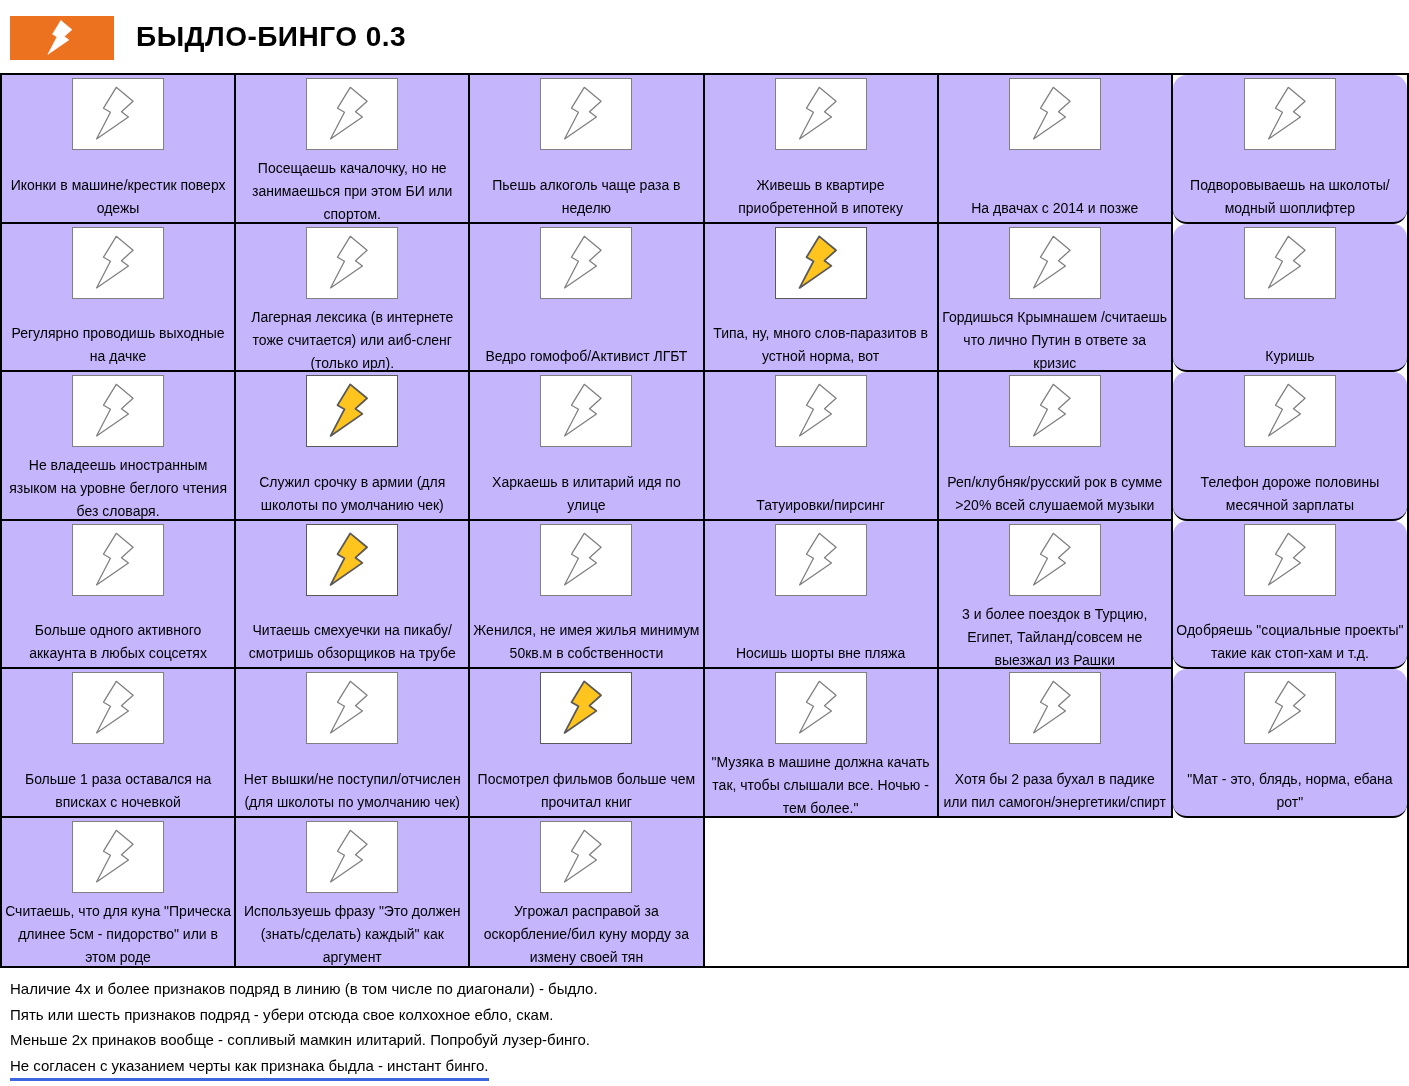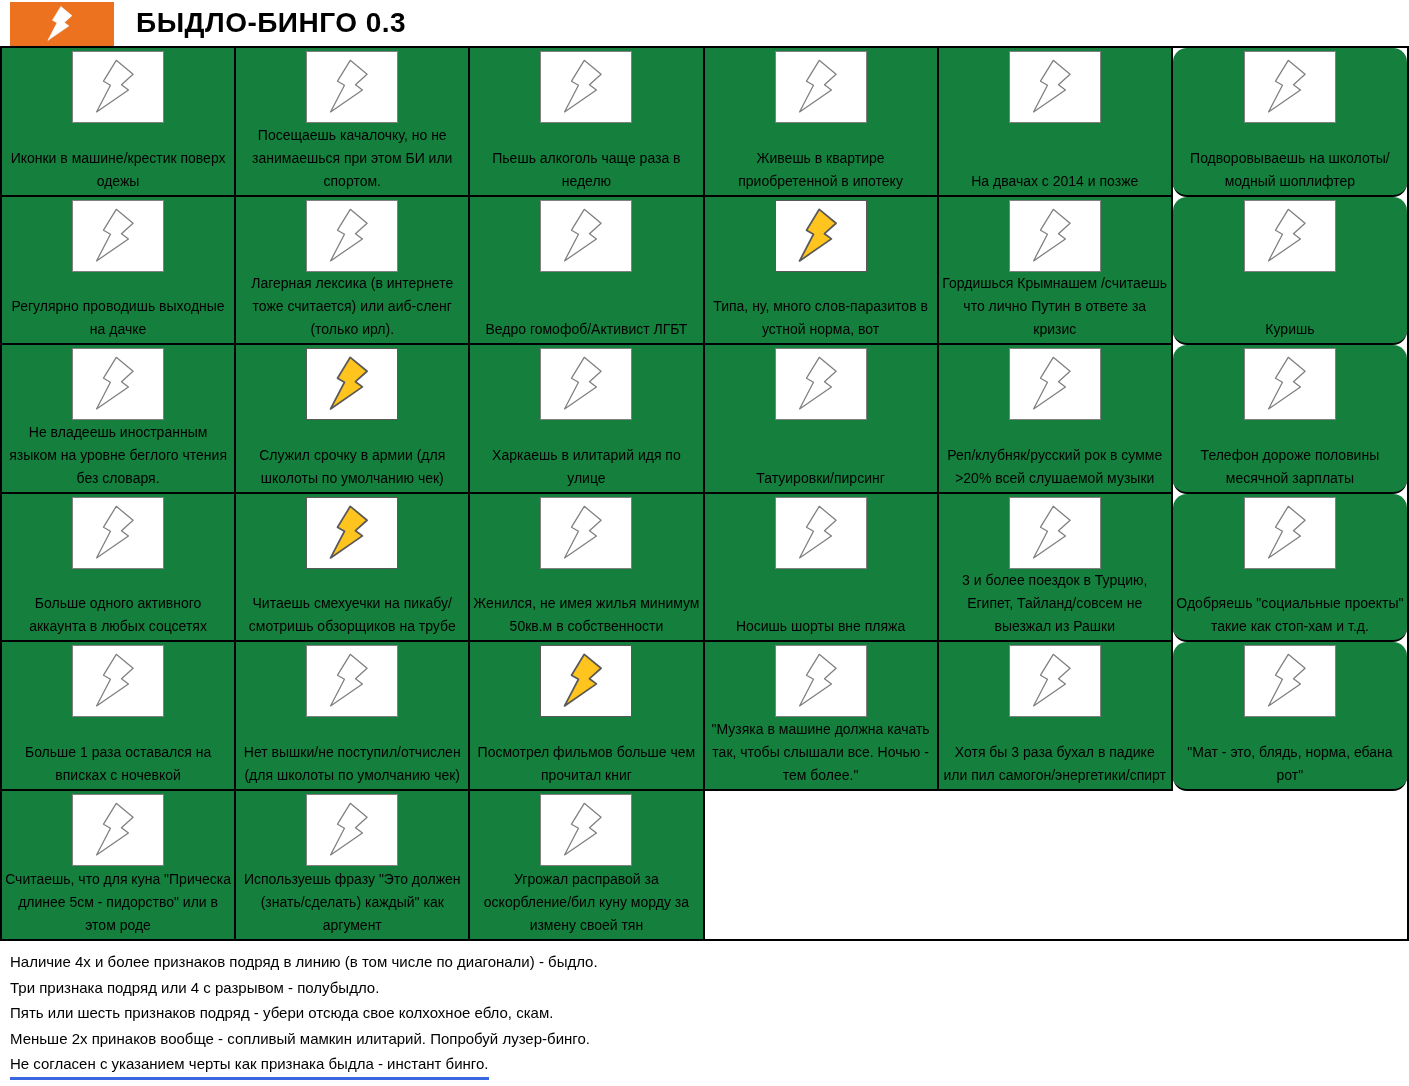--- a/index.html
+++ b/index.html
@@ -2,40 +2,40 @@
 <html><head>
 <meta charset="utf-8">
 <style>
   html,body{margin:0;padding:0;background:#fff;}
   body{
     width:1409px;height:1086px;
     font-family:"Liberation Sans",sans-serif;
     color:#000;overflow:hidden;
   }
   
-  .header{height:46px;display:flex;align-items:center;}
+  .header{height:73px;display:flex;align-items:center;}
   .logo{
     width:104px;height:44px;margin-left:10px;margin-top:2px;
     background:#ED7220;display:flex;align-items:center;justify-content:center;
     flex:0 0 auto;
   }
   .logo svg{width:42px;height:38px;}
   .logo .bolt-use{fill:#ffffff;stroke:#f3f3f3;stroke-width:2;stroke-linejoin:round;}
   .title{font-size:28px;font-weight:bold;margin-left:22px;letter-spacing:0.5px;}
   
   .grid{
     box-sizing:border-box;width:1409px;height:895px;
     border:2px solid #000;
     display:grid;grid-template-columns:repeat(6,1fr);grid-template-rows:repeat(6,1fr);
   }
   .cell{
     box-sizing:border-box;
     border-right:2px solid #000;border-bottom:2px solid #000;
     display:flex;flex-direction:column;align-items:center;justify-content:space-between;
-    padding:3px 3px 2px 3px;overflow:hidden;background:#15803d;
+    padding:3px 3px 2px 3px;overflow:hidden;background:#c4b5fd;gap:7px;
   }
   .cell:nth-child(6n){border-right:none;border-radius:14px;}
   .cell:nth-child(n+31){border-bottom:none;}
   .icon-box{
     box-sizing:border-box;width:92px;height:72px;flex:0 0 auto;
     border:1px solid #808080;
     display:flex;align-items:center;justify-content:center;background:#fff;
   }
   .icon-box svg{width:58px;height:64px;}
   .bolt-use{fill:#ffffff;stroke:#7f7f7f;stroke-width:2.2;stroke-linejoin:round;}
@@ -296,21 +296,21 @@
         </svg>
       </div>
     <div class="cell-text">"Музяка в машине должна качать так, чтобы слышали все. Ночью - тем более."</div>
   </div>
   <div class="cell">
     <div class="icon-box">
         <svg viewBox="0 0 100 100">
           <use class="bolt-use" href="#boltShape"></use>
         </svg>
       </div>
-    <div class="cell-text">Хотя бы 3 раза бухал в падике или пил самогон/энергетики/спирт</div>
+    <div class="cell-text">Хотя бы 2 раза бухал в падике или пил самогон/энергетики/спирт</div>
   </div>
   <div class="cell">
     <div class="icon-box">
         <svg viewBox="0 0 100 100">
           <use class="bolt-use" href="#boltShape"></use>
         </svg>
       </div>
     <div class="cell-text">"Мат - это, блядь, норма, ебана рот"</div>
   </div>
   <div class="cell">
@@ -335,17 +335,16 @@
           <use class="bolt-use" href="#boltShape"></use>
         </svg>
       </div>
     <div class="cell-text">Угрожал расправой за оскорбление/бил куну морду за измену своей тян</div>
   </div>
 
 </div>
 
 <div class="footer">
   <div>Наличие 4х и более признаков подряд в линию (в том числе по диагонали) - быдло.</div>
-  <div>Три признака подряд или 4 с разрывом - полубыдло.</div>
   <div>Пять или шесть признаков подряд - убери отсюда свое колхохное ебло, скам.</div>
   <div>Меньше 2х принаков вообще - сопливый мамкин илитарий. Попробуй лузер-бинго.</div>
   <div><span class="blue-underline">Не согласен с указанием черты как признака быдла - инстант бинго.</span></div>
 </div>
 
 </body></html>

